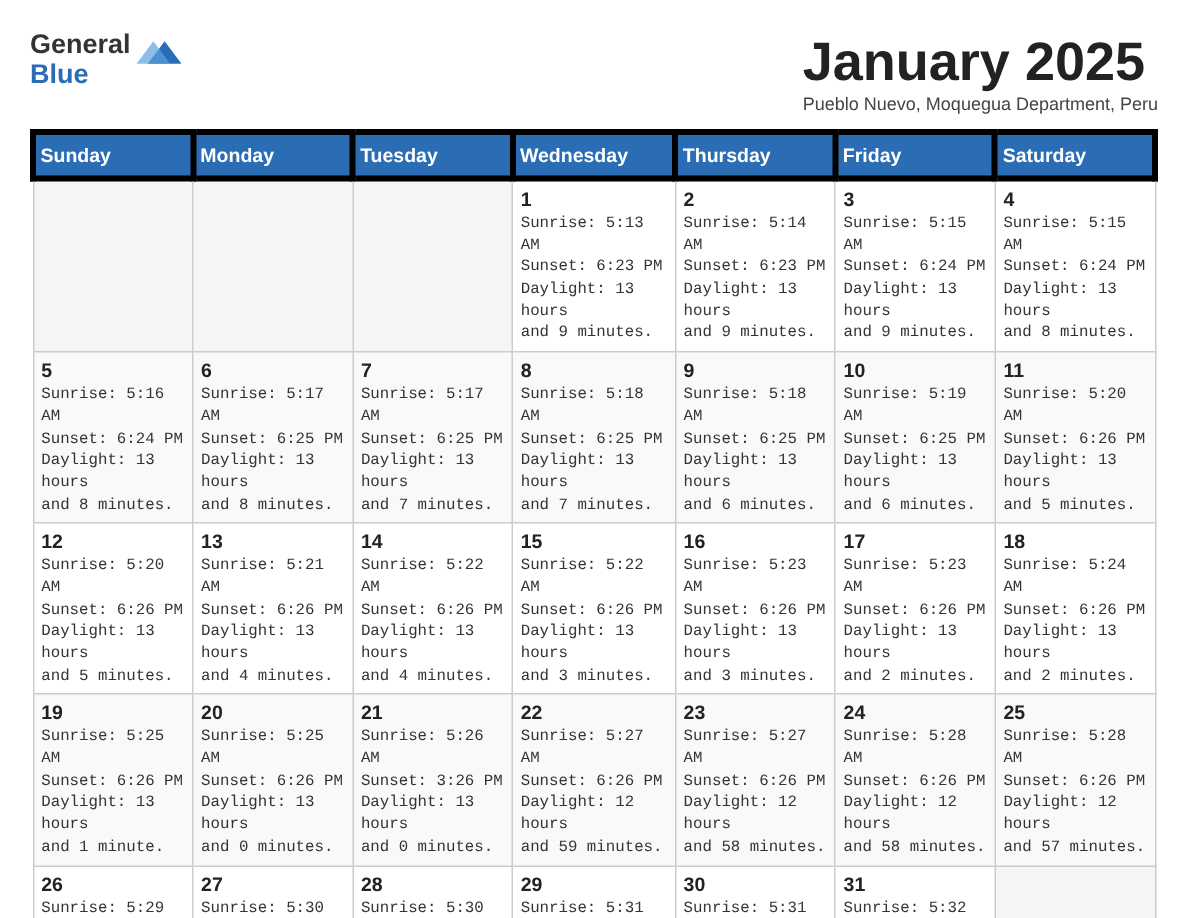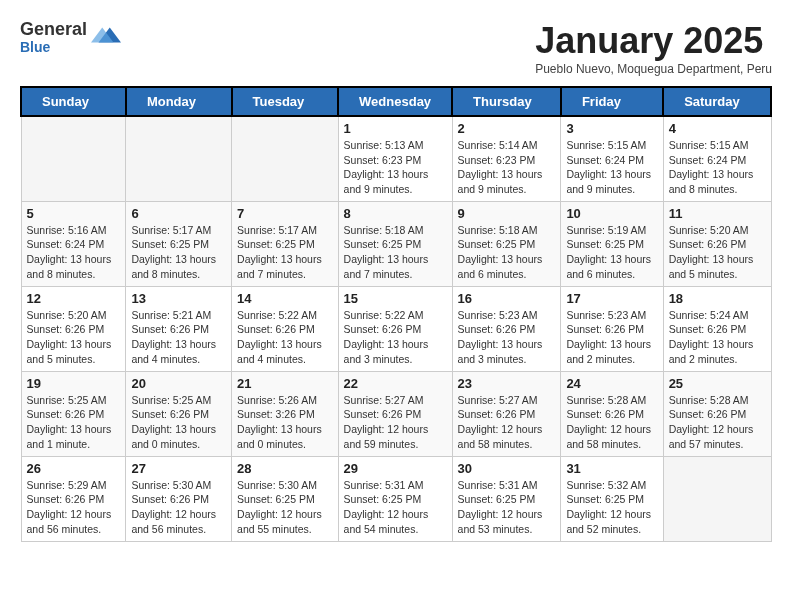--- a/index.html
+++ b/index.html
@@ -24,21 +24,21 @@
       display: flex;
       flex-direction: column;
       line-height: 1.1;
     }
     .logo-general {
       font-size: 18px;
       font-weight: bold;
       color: #333;
     }
     .logo-blue {
-      font-size: 14px;
+      font-size: 18px;
       font-weight: bold;
       color: #2a6db5;
     }
     .logo-icon {
       width: 30px;
       height: 30px;
       margin-left: 4px;
     }
     .title-section {
     }
@@ -52,25 +52,25 @@
       color: #444;
     }
     .calendar-table {
       width: 100%;
       border-collapse: collapse;
       font-size: 11px;
     }
     .calendar-table th {
       background-color: #2a6db5;
       color: #fff;
-      padding: 6px 20px;
+      padding: 6px 3px;
       text-align: left;
       font-size: 13px;
       font-weight: bold;
-      border: 2px solid #000000;
+      border: 4px solid #000000;
     }
     .calendar-table td {
       border: 1px solid #ccc;
       vertical-align: top;
       padding: 4px 5px;
       width: 113px;
       min-height: 80px;
       background: #fff;
     }
     .calendar-table td.empty {
@@ -80,20 +80,21 @@
       font-size: 13px;
       font-weight: bold;
       color: #222;
       display: block;
       margin-bottom: 2px;
     }
     .day-info {
       color: #333;
       font-size: 10.5px;
       line-height: 1.4;
+      font-family: Liberation Mono, monospace;
     }
     tr:nth-child(even) td:not(.empty) {
       background: #f9f9f9;
     }
     .week-row td {
       height: 85px;
     }
   </style>
 </head>
 <body>

